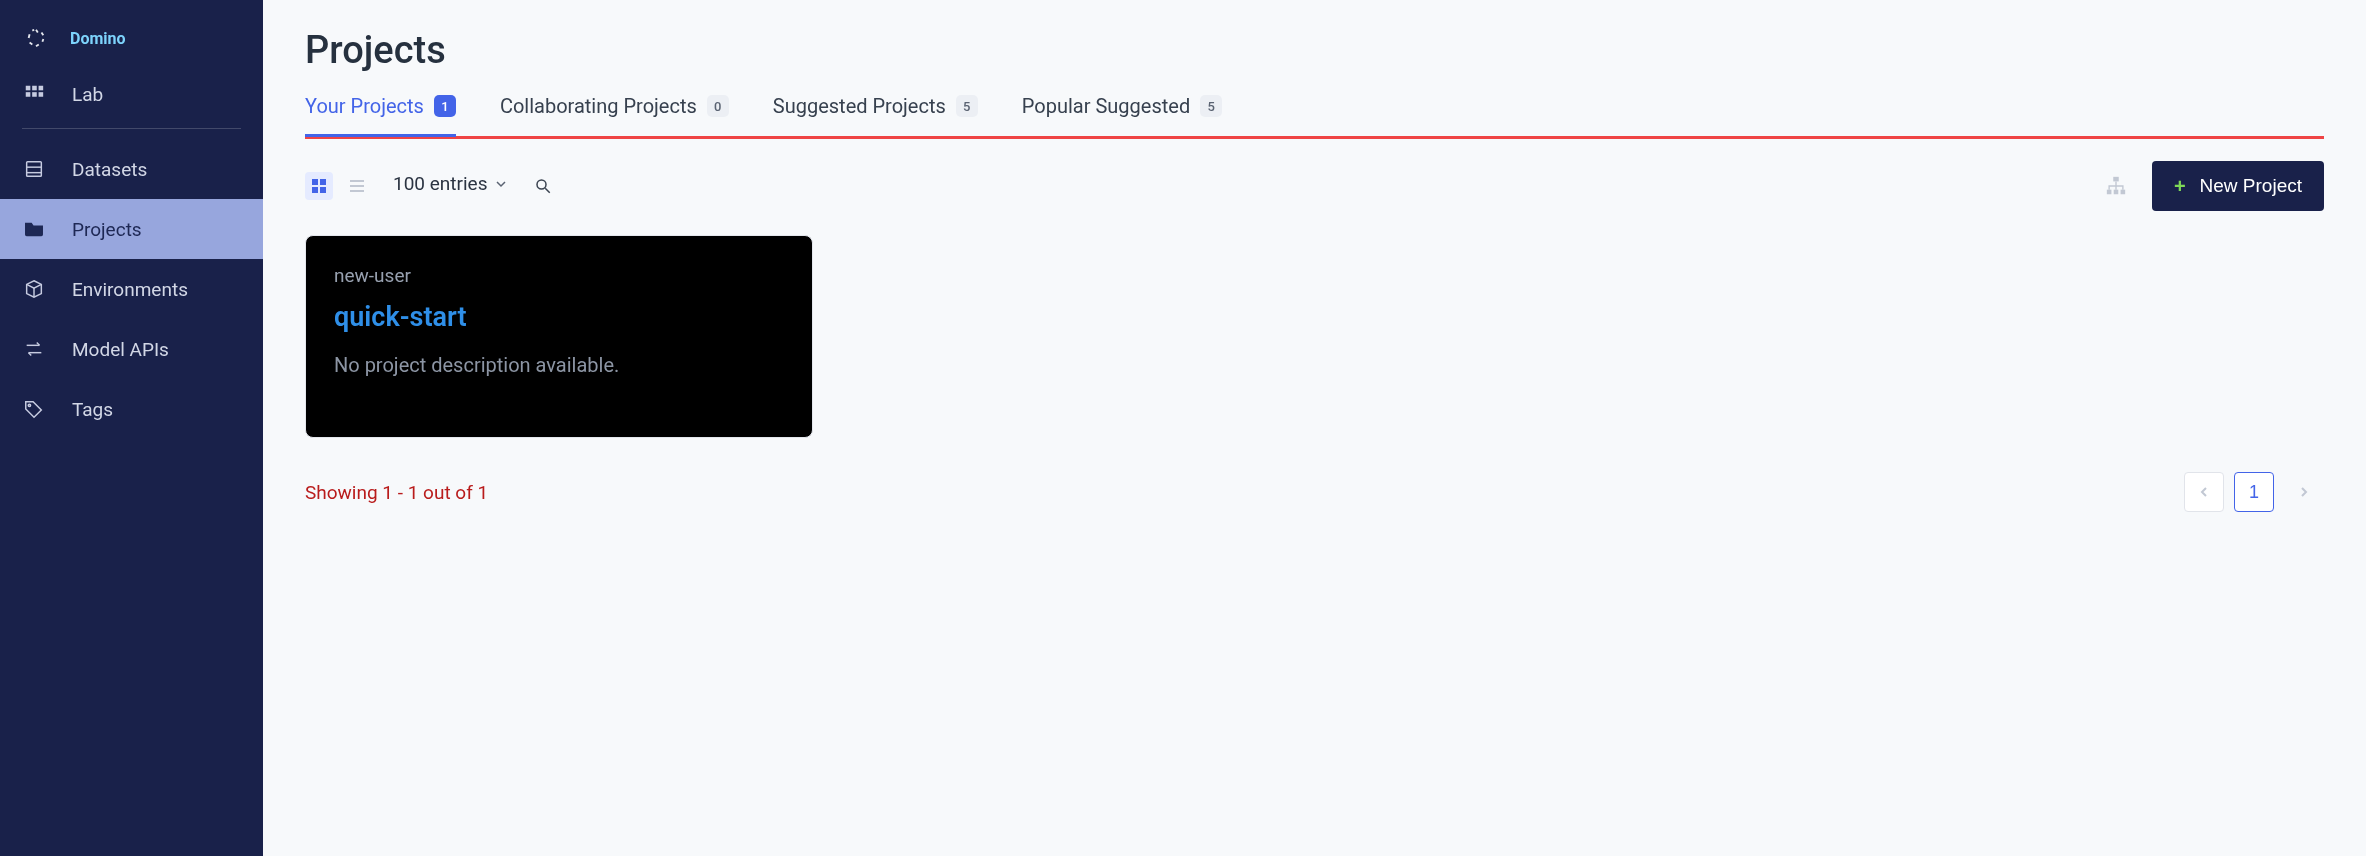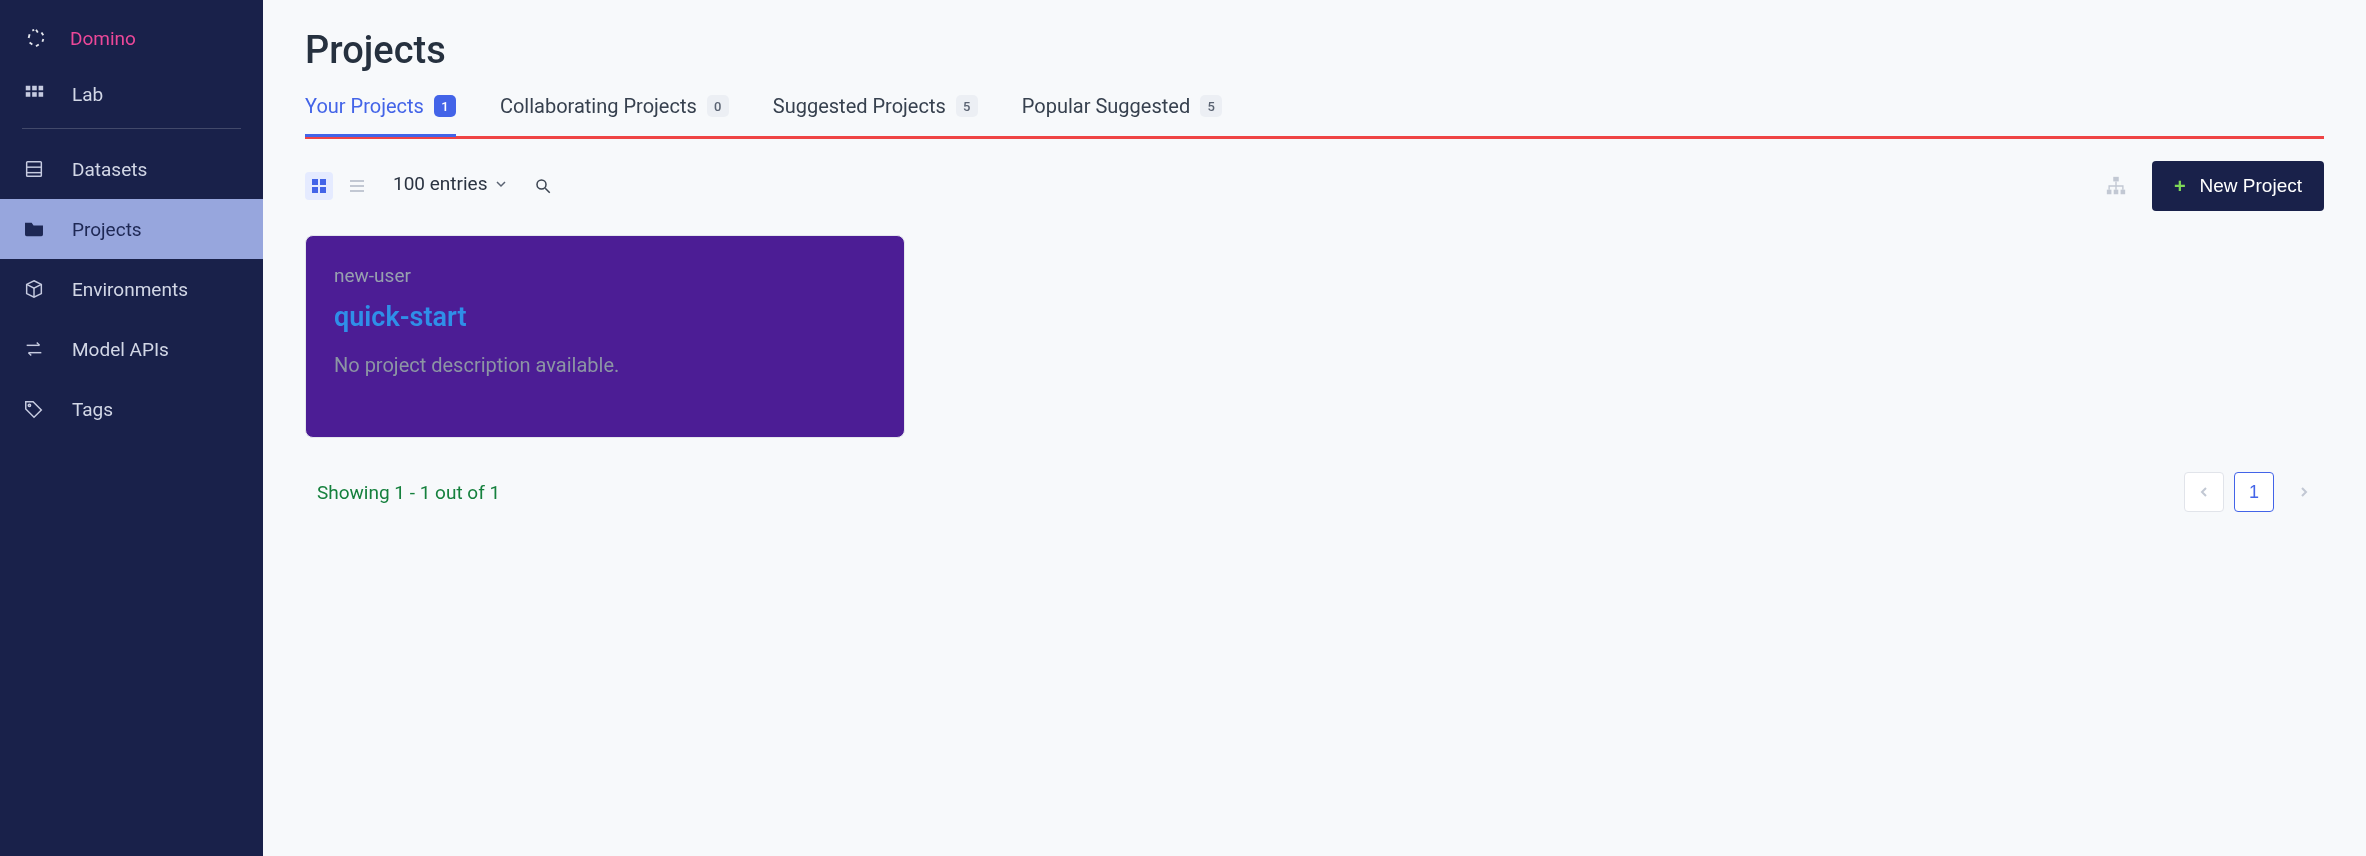--- a/index.html
+++ b/index.html
@@ -2,21 +2,21 @@
 <html><head>
 <meta charset="utf-8">
 <style>
   * { box-sizing: border-box; margin: 0; padding: 0; }
   html, body { width: 100%; height: 100%; font-family: -apple-system, BlinkMacSystemFont, "Segoe UI", Roboto, Helvetica, Arial, sans-serif; background: #f7f9fb; color: #1f2937; }
   .app { display: flex; width: 2366px; height: 856px; background: #f7f9fb; }
 
   
   .sidebar { width: 263px; background: #19214a; color: #e6e8ef; display: flex; flex-direction: column; padding-top: 18px; }
   .brand { display: flex; align-items: center; gap: 22px; padding: 8px 24px 14px 24px; }
-  .brand-name { font-size: 19px; font-weight: 400; color: #ec4899; }
+  .brand-name { font-size: 16px; font-weight: 700; color: #7dd3fc; }
   .nav-item { display: flex; align-items: center; gap: 26px; padding: 18px 22px; font-size: 19px; color: #d2d7e6; cursor: pointer; }
   .nav-item.active { background: #97a6dd; color: #1e2854; }
   .nav-item.active .icon svg { stroke: #1e2854; fill: #1e2854; }
   .nav-divider { height: 1px; background: rgba(255,255,255,0.18); margin: 4px 22px 10px 22px; }
   .icon { width: 24px; height: 24px; display: inline-flex; align-items: center; justify-content: center; }
   .icon svg { width: 22px; height: 22px; stroke: #c6cbe0; fill: none; stroke-width: 1.6; }
   .icon.filled svg { fill: #c6cbe0; stroke: none; }
 
   
   .main { flex: 1; padding: 28px 42px 0 42px; display: flex; flex-direction: column; }
@@ -37,28 +37,28 @@
   .toggle-btn.active { background: #e5ebff; }
   .toggle-btn svg { width: 16px; height: 16px; }
   .entries { display: flex; align-items: center; gap: 8px; font-size: 19px; color: #2b3442; cursor: pointer; }
   .search-btn { width: 28px; height: 28px; display:inline-flex; align-items:center; justify-content:center; cursor:pointer; }
   .toolbar-right { display: flex; align-items: center; gap: 22px; }
   .org-icon { width: 28px; height: 28px; display:inline-flex; align-items:center; justify-content:center; color:#c2c8d3; cursor:pointer; }
   .new-project-btn { display: flex; align-items: center; gap: 14px; background: #19214a; color: #fff; font-size: 19px; padding: 14px 22px; border-radius: 4px; cursor: pointer; border:none; }
   .plus { color: #7ed957; font-size: 20px; font-weight: 600; line-height: 1; }
 
   
-  .card { width: 600px; background: #4c1d95; border: 1px solid #e4e7ed; border-radius: 8px; padding: 28px 28px 60px 28px; margin-top: 6px; }
+  .card { width: 508px; background: #000000; border: 1px solid #e4e7ed; border-radius: 8px; padding: 28px 28px 60px 28px; margin-top: 6px; }
   .card-owner { font-size: 19px; color: #97a0af; margin-bottom: 14px; }
   .card-title { font-size: 27px; font-weight: 600; color: #2f8fe8; margin-bottom: 20px; cursor:pointer; display:inline-block; }
   .card-desc { font-size: 20px; color: #8c95a4; }
 
   
   .list-footer { display: flex; align-items: center; justify-content: space-between; margin-top: 34px; padding-bottom: 20px; }
-  .showing { font-size: 19px; color: #15803d; margin-left: 12px; }
+  .showing { font-size: 19px; color: #b91c1c; }
   .pagination { display: flex; align-items: center; gap: 10px; }
   .page-btn { width: 40px; height: 40px; border: 1px solid #e1e4ea; border-radius: 4px; background:#fff; display:inline-flex; align-items:center; justify-content:center; font-size:18px; color:#8b93a1; cursor:pointer; }
   .page-btn.current { border-color: #4364e8; color:#4364e8; }
   .page-btn.bare { border-color: transparent; background: transparent; }
 </style>
 </head>
 <body>
 
 <div class="app">
 

